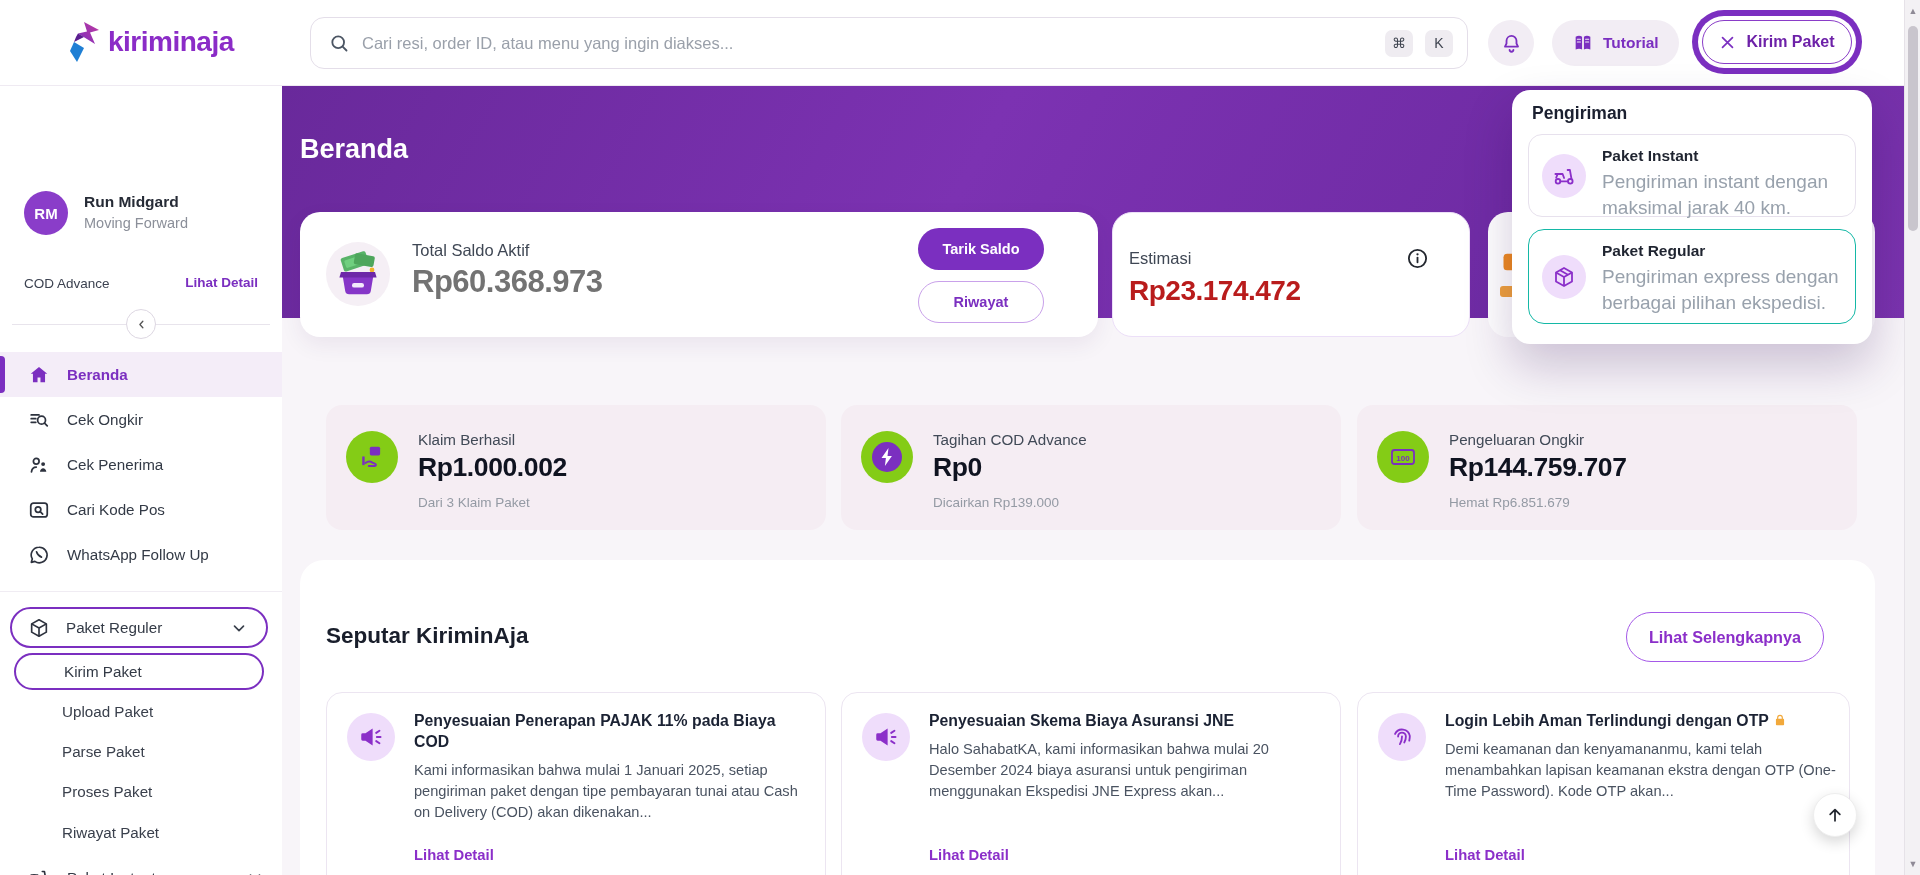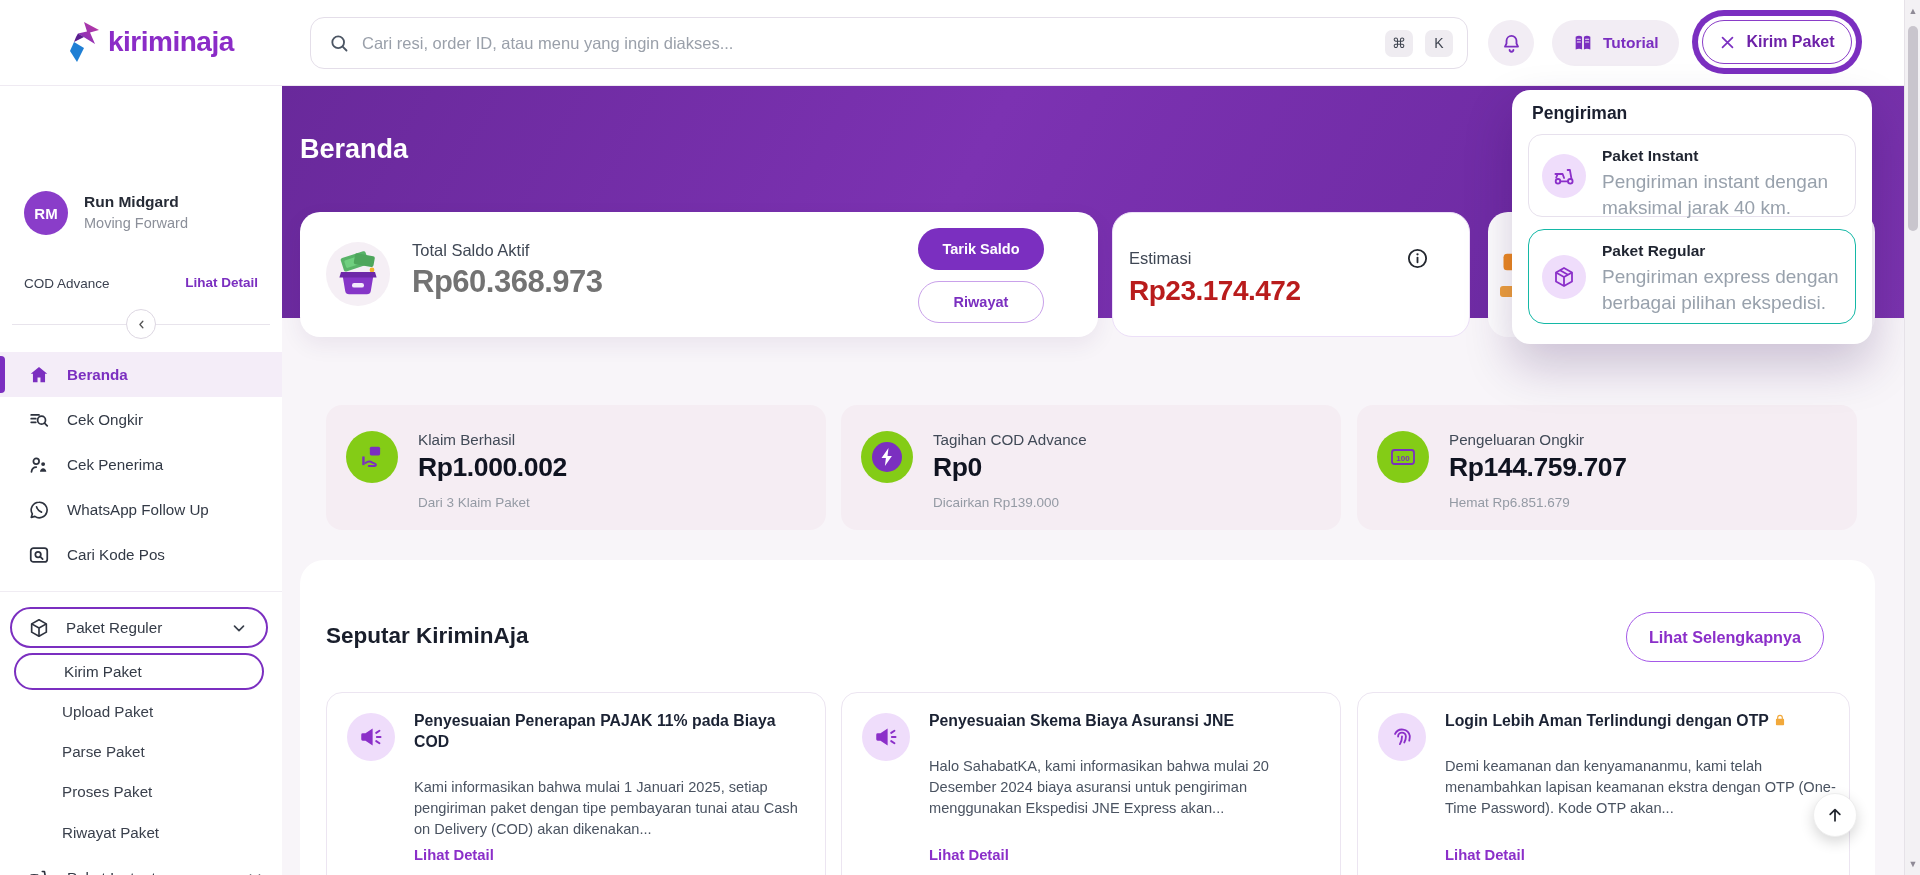--- a/index.html
+++ b/index.html
@@ -90,21 +90,21 @@
   
   .news-wrap { position:absolute; left:300px; top:560px; width:1575px; height:340px; background:#fff; border-radius:24px; z-index:5; }
   .news-title { position:absolute; left:26px; top:63px; font-size:22.5px; font-weight:700; color:#191e2b; }
   .news-more { position:absolute; left:1326px; top:52px; width:198px; height:50px; border:1.6px solid #a559e8; border-radius:25px; background:#fff; color:#8b2fc9; font-size:16.2px; font-weight:600; display:flex; align-items:center; justify-content:center; cursor:pointer; }
   .news-card { position:absolute; top:132px; height:230px; background:#fff; border:1.5px solid #ece5f1; border-radius:16px; }
   .nc-icon { position:absolute; left:20px; top:20px; width:48px; height:48px; border-radius:50%; background:#efddfb; color:#8b2fc9; display:flex; align-items:center; justify-content:center; }
   .nc-icon svg { width:26px; height:26px; }
   .nc-text { position:absolute; left:87px; top:18px; width:392px; }
   .nc-title { font-size:15.8px; font-weight:700; color:#1b2233; line-height:1.32; }
   .nc-title .mini-lock { display:inline-block; width:14px; height:14px; vertical-align:-1px; margin-left:4px; color:#f2a93b; }
-  .nc-body { margin-top:24px; font-size:14.6px; color:#4a5361; line-height:1.44; }
+  .nc-body { margin-top:7px; font-size:14.6px; color:#4a5361; line-height:1.44; }
   .nc-link { position:absolute; left:87px; top:154px; font-size:14.8px; font-weight:700; color:#8b2fc9; cursor:pointer; }
 
   
   .fab { position:absolute; left:1813px; top:793px; width:44px; height:44px; border-radius:50%; background:#fff; border:1px solid #eee; box-shadow:0 5px 14px rgba(0,0,0,.16); display:flex; align-items:center; justify-content:center; color:#23272f; cursor:pointer; z-index:70; }
   .scrollbar { position:absolute; right:0; top:0; width:16px; height:875px; background:#f3f1f4; border-left:1px solid #e6e2e8; z-index:80; }
   .sb-arrow { position:absolute; left:0; width:16px; height:16px; display:flex; align-items:center; justify-content:center; font-size:9px; color:#8f8a96; cursor:pointer; }
   .sb-thumb { position:absolute; left:3px; top:26px; width:10px; height:205px; background:#c9c5cd; border-radius:6px; cursor:pointer; }
 
   svg { display:block; }
 </style>
@@ -370,37 +370,37 @@
               <circle cx="9" cy="8" r="3.1"></circle>
               <path d="M3.8 19.4c.4-3.2 2.6-5.2 5.2-5.2"></path>
               <circle cx="16.5" cy="11" r="2.1" fill="currentColor" stroke="none"></circle>
               <path d="M13 19.4c.3-2.3 1.8-3.8 3.5-3.8s3.2 1.5 3.5 3.8z" fill="currentColor" stroke="none"></path>
             </svg>
         </span>
         <span>Cek Penerima</span>
       </div>
       <div class="nav-item">
         <span class="nicon">
+          <svg viewBox="0 0 24 24" fill="none" stroke="currentColor" stroke-width="1.9" stroke-linecap="round" stroke-linejoin="round">
+              <rect x="3" y="4.5" width="18" height="15" rx="3"></rect>
+              <circle cx="11" cy="11.5" r="3"></circle>
+              <path d="M13.3 13.8 16 16.5"></path>
+            </svg>
+        </span>
+        <span>Cari Kode Pos</span>
+      </div>
+      <div class="nav-item">
+        <span class="nicon">
           <svg viewBox="0 0 24 24" fill="none" stroke="currentColor" stroke-width="1.8" stroke-linecap="round" stroke-linejoin="round">
               <path d="M12 3.5a8.5 8.5 0 0 0-7.3 12.8L3.6 20l3.9-1A8.5 8.5 0 1 0 12 3.5z"></path>
               <path d="M9 8.7c-.3 1.8 2.6 6 5.7 6.3.9.1 1.4-.6 1.1-1.2l-.8-1-1.5.5-1.9-1.9.6-1.5-1-.8c-.6-.3-1.3 0-2.2-.4z" fill="currentColor" stroke="none" opacity="0"></path>
               <path d="M9.3 8.5c.8 2.8 2.8 4.8 5.4 5.8"></path>
             </svg>
         </span>
         <span>WhatsApp Follow Up</span>
-      </div>
-      <div class="nav-item">
-        <span class="nicon">
-          <svg viewBox="0 0 24 24" fill="none" stroke="currentColor" stroke-width="1.9" stroke-linecap="round" stroke-linejoin="round">
-              <rect x="3" y="4.5" width="18" height="15" rx="3"></rect>
-              <circle cx="11" cy="11.5" r="3"></circle>
-              <path d="M13.3 13.8 16 16.5"></path>
-            </svg>
-        </span>
-        <span>Cari Kode Pos</span>
       </div>
     </div>
 
     <div class="group-sep"></div>
 
     <div class="ring-row ring-group">
       <span class="nicon" style="width:22px;height:22px;color:#2d323e;">
         <svg viewBox="0 0 24 24" fill="none" stroke="currentColor" stroke-width="1.8" stroke-linejoin="round">
             <path d="M12 3l8 4.5v9L12 21l-8-4.5v-9z"></path>
             <path d="M4 7.5l8 4.5 8-4.5M12 12v9"></path>

